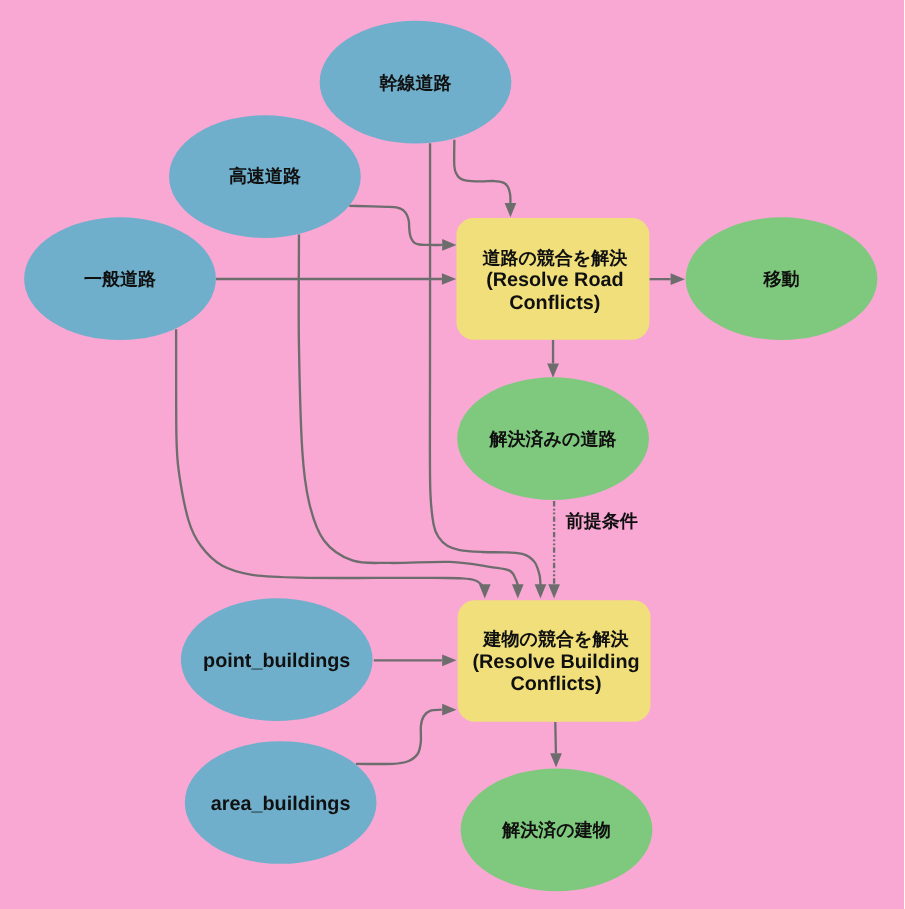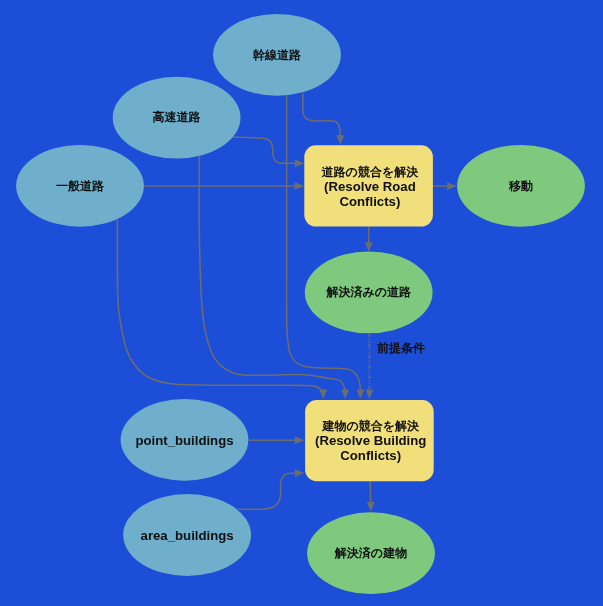--- a/index.html
+++ b/index.html
@@ -1,21 +1,21 @@
 <!DOCTYPE html>
 <html><head>
 <meta charset="utf-8">
 <style>
   html, body { margin:0; padding:0; }
   body {
     width:603px; height:606px; overflow:hidden;
     background:#f5f7f6;
     font-family:"Liberation Sans", sans-serif;
   }
-  #stage { position:relative; width:603px; height:606px; background:#1d4ed8; transform:translateZ(0); }
+  #stage { position:relative; width:603px; height:606px; background:#f9a8d4; transform:translateZ(0); }
   svg#graph { position:absolute; left:0; top:0; width:603px; height:606px; display:block; transform:translateZ(0); }
   .nodelabel {
     font-family:"Liberation Sans", sans-serif;
     font-weight:bold; font-size:13.2px; fill:#101010;
     text-anchor:middle; dominant-baseline:middle;
   }
   .nodelabel.cjk { font-size:12px; }
   .edgelabel {
     font-family:"Liberation Sans", sans-serif;
     font-weight:bold; font-size:12px; fill:#101010;

